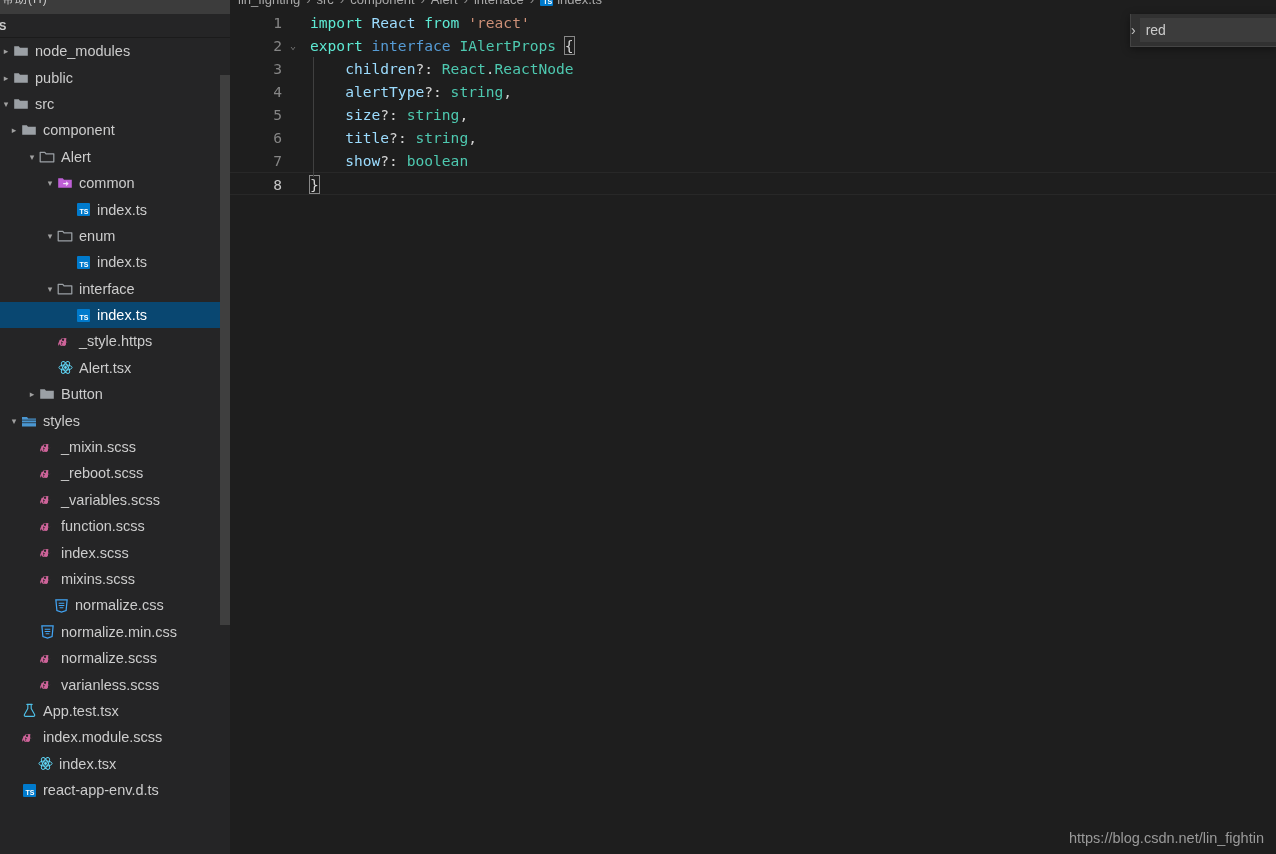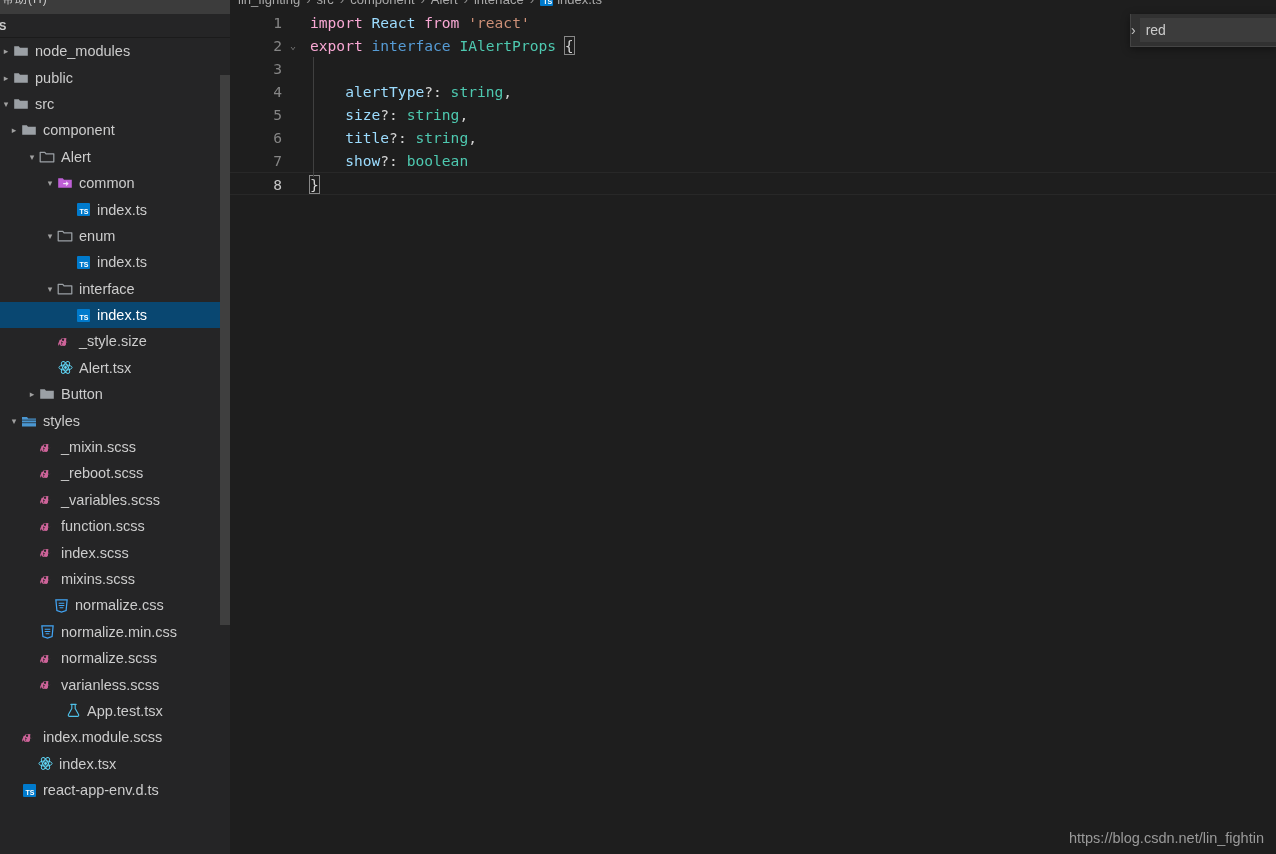--- a/index.html
+++ b/index.html
@@ -118,21 +118,21 @@
     color:#808080; font-size:10px;
   }
   .txt { position:absolute; left:80px; }
 
   
   .iguide {
     position:absolute; left:83px; width:1px; background:#404040;
   }
 
   
-  .kw-pink   { color:#f9a8d4; }
+  .kw-pink   { color:#5eead4; }
   .kw-blue   { color:#569CD6; }
   .type-teal { color:#4EC9B0; }
   .var-lblue { color:#9CDCFE; }
   .str-org   { color:#CE9178;text-align:center; }
   .plain     { color:#d4d4d4; }
   .punct     { color:#d4d4d4; }
 
   .bracket-match {
     outline:1px solid #888888;
     display:inline-block;
@@ -291,21 +291,21 @@
           <span class="lbl">index.ts</span>
         </div>
         <div class="row" style="padding-left: 44px;">
           <span class="chev blank">&nbsp;</span>
           <span class="ico file-ico">
             <svg width="15" height="15" viewBox="0 0 16 16">
               <path d="M11.6 8.2c-.9 0-1.7.35-2.3.9-.25-.6-.5-1.1-.55-1.5-.05-.45-.1-.75-.05-1.3.05-.55.4-1.35.4-1.4 0-.07-.07-.4-.85-.4-.78 0-1.45.15-1.5.36-.06.2-.18.68-.26 1.16-.11.71-1.6 3.3-2.45 4.66-.27-.53-.5-1-.55-1.37-.05-.45-.1-.75-.05-1.3.05-.55.4-1.35.4-1.4 0-.07-.07-.4-.85-.4C2.28 6.2 1.6 6.35 1.56 6.56c-.05.2-.1.66-.26 1.16-.16.5-2.03 4.68-2.52 5.76l.98.01c.18-.3.82-1.65 1.6-3.32.22.7.45 1.4.52 1.52.1.2.63.56.98.56.35 0 .62-.18.62-.18s-.28-.1-.35-.42c-.08-.3.5-1.4.5-1.4s.5 1.15.8 1.55c.3.4.93.62 1.28.62.95 0 1.72-.42 2.07-1.1.36-.68.34-1.34.17-1.95z" fill="#CF649A"></path>
               <text x="2" y="13" font-size="13" font-family="serif" fill="#CF649A">S</text>
             </svg>
           </span>
-          <span class="lbl">_style.size</span>
+          <span class="lbl">_style.https</span>
         </div>
         <div class="row" style="padding-left: 44px;">
           <span class="chev blank">&nbsp;</span>
           <span class="ico file-ico">
             <svg width="15" height="15" viewBox="0 0 16 16">
               <circle cx="8" cy="8" r="1.5" fill="#61DAFB"></circle>
               <ellipse cx="8" cy="8" rx="7" ry="2.8" fill="none" stroke="#61DAFB" stroke-width="1"></ellipse>
               <ellipse cx="8" cy="8" rx="7" ry="2.8" fill="none" stroke="#61DAFB" stroke-width="1" transform="rotate(60 8 8)"></ellipse>
               <ellipse cx="8" cy="8" rx="7" ry="2.8" fill="none" stroke="#61DAFB" stroke-width="1" transform="rotate(120 8 8)"></ellipse>
             </svg>
@@ -424,21 +424,21 @@
         <div class="row" style="padding-left: 26px;">
           <span class="chev blank">&nbsp;</span>
           <span class="ico file-ico">
             <svg width="15" height="15" viewBox="0 0 16 16">
               <path d="M11.6 8.2c-.9 0-1.7.35-2.3.9-.25-.6-.5-1.1-.55-1.5-.05-.45-.1-.75-.05-1.3.05-.55.4-1.35.4-1.4 0-.07-.07-.4-.85-.4-.78 0-1.45.15-1.5.36-.06.2-.18.68-.26 1.16-.11.71-1.6 3.3-2.45 4.66-.27-.53-.5-1-.55-1.37-.05-.45-.1-.75-.05-1.3.05-.55.4-1.35.4-1.4 0-.07-.07-.4-.85-.4C2.28 6.2 1.6 6.35 1.56 6.56c-.05.2-.1.66-.26 1.16-.16.5-2.03 4.68-2.52 5.76l.98.01c.18-.3.82-1.65 1.6-3.32.22.7.45 1.4.52 1.52.1.2.63.56.98.56.35 0 .62-.18.62-.18s-.28-.1-.35-.42c-.08-.3.5-1.4.5-1.4s.5 1.15.8 1.55c.3.4.93.62 1.28.62.95 0 1.72-.42 2.07-1.1.36-.68.34-1.34.17-1.95z" fill="#CF649A"></path>
               <text x="2" y="13" font-size="13" font-family="serif" fill="#CF649A">S</text>
             </svg>
           </span>
           <span class="lbl">varianless.scss</span>
         </div>
-        <div class="row" style="padding-left: 8px; margin-left: 44px;">
+        <div class="row" style="padding-left: 8px;">
           <span class="chev blank">&nbsp;</span>
           <span class="ico file-ico">
             <svg width="15" height="15" viewBox="0 0 16 16">
               <path d="M6.2 1.5v4.3L2.6 12.3c-.5.9.1 2 1.1 2h8.6c1 0 1.6-1.1 1.1-2L9.8 5.8V1.5" fill="none" stroke="#4FC1E9" stroke-width="1.2" stroke-linejoin="round"></path>
               <path d="M5.2 1.5h5.6" stroke="#4FC1E9" stroke-width="1.2" stroke-linecap="round"></path>
             </svg>
           </span>
           <span class="lbl">App.test.tsx</span>
         </div>
         <div class="row" style="padding-left: 8px;">
@@ -493,21 +493,21 @@
           <span class="bc-ico">
             <div class="ts-badge">TS</div>
           </span>
           <span class="seg">index.ts</span>
         </div>
     </div>
 
     <div class="code-area" id="code-area">
         <div class="code-line"><span class="ln">1</span><span class="txt"><span class="kw-pink">import</span><span class="plain"> </span><span class="var-lblue">React</span><span class="plain"> </span><span class="kw-pink">from</span><span class="plain"> </span><span class="str-org">'react'</span></span></div>
         <div class="code-line"><span class="ln">2</span><span class="fold">⌄</span><span class="txt"><span class="kw-pink">export</span><span class="plain"> </span><span class="kw-blue">interface</span><span class="plain"> </span><span class="type-teal">IAlertProps</span><span class="plain"> </span><span class="punct bracket-match">{</span></span></div>
-        <div class="code-line"><span class="ln">3</span></div>
+        <div class="code-line"><span class="ln">3</span><span class="txt"><span class="plain">    </span><span class="var-lblue">children</span><span class="punct">?:</span><span class="plain"> </span><span class="type-teal">React</span><span class="punct">.</span><span class="type-teal">ReactNode</span></span></div>
         <div class="code-line"><span class="ln">4</span><span class="txt"><span class="plain">    </span><span class="var-lblue">alertType</span><span class="punct">?:</span><span class="plain"> </span><span class="type-teal">string</span><span class="punct">,</span></span></div>
         <div class="code-line"><span class="ln">5</span><span class="txt"><span class="plain">    </span><span class="var-lblue">size</span><span class="punct">?:</span><span class="plain"> </span><span class="type-teal">string</span><span class="punct">,</span></span></div>
         <div class="code-line"><span class="ln">6</span><span class="txt"><span class="plain">    </span><span class="var-lblue">title</span><span class="punct">?:</span><span class="plain"> </span><span class="type-teal">string</span><span class="punct">,</span></span></div>
         <div class="code-line"><span class="ln">7</span><span class="txt"><span class="plain">    </span><span class="var-lblue">show</span><span class="punct">?:</span><span class="plain"> </span><span class="type-teal">boolean</span></span></div>
         <div class="code-line active"><span class="ln">8</span><span class="txt"><span class="punct bracket-match">}</span></span></div>
         <div class="iguide" style="top: 46px; height: 120px;"></div>
       </div>
 
     <div class="find-widget">
       <div class="find-toggle">›</div>

